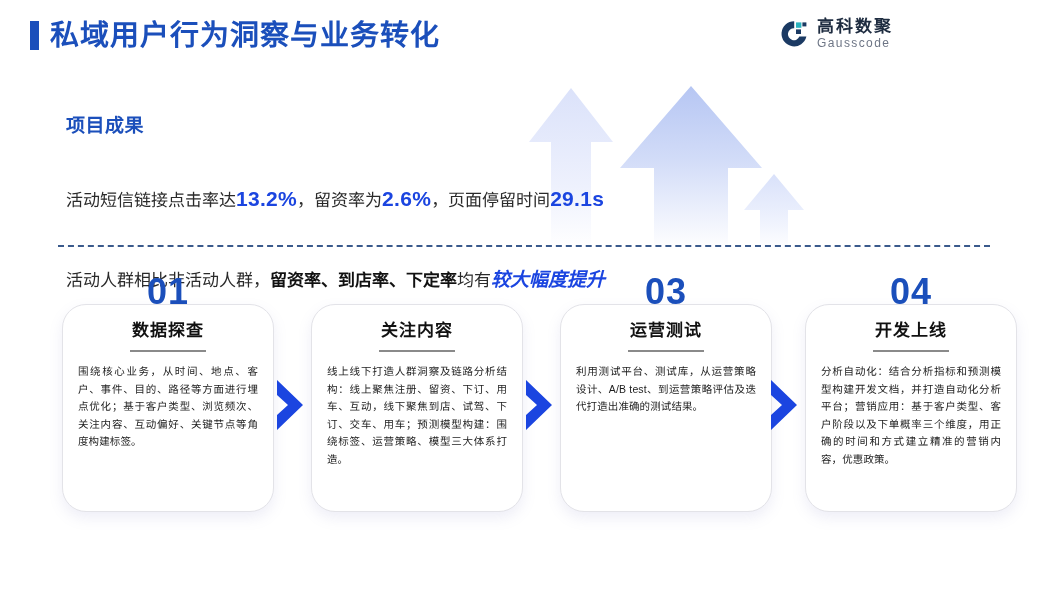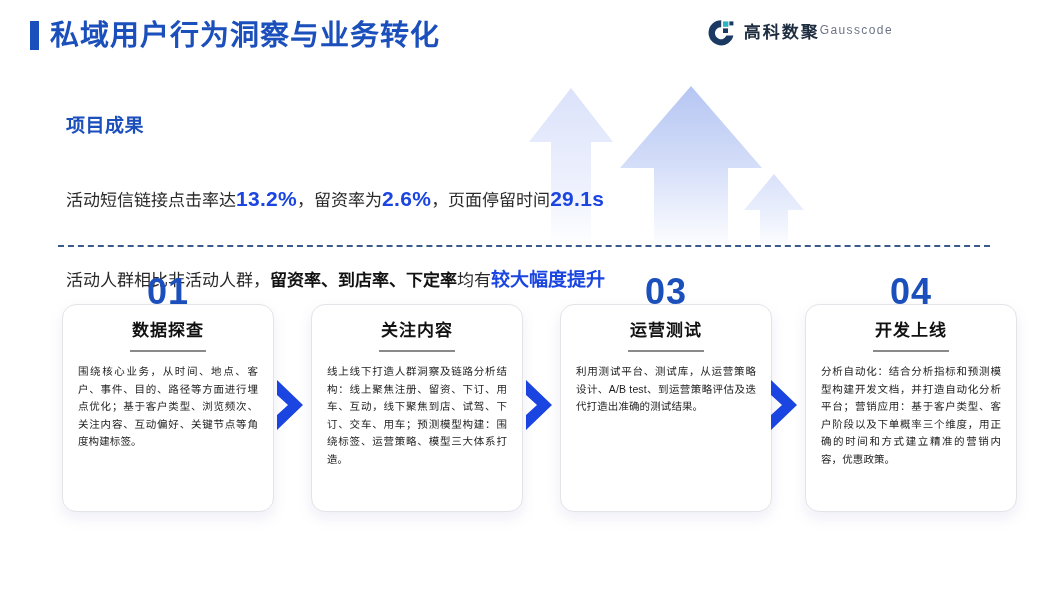--- a/index.html
+++ b/index.html
@@ -72,21 +72,21 @@
     position: absolute;
     right: 18px;
     top: 18px;
     display: flex;
     align-items: center;
     gap: 7px;
   }
   .brand-mark { width: 30px; height: 30px; flex: none; }
   .brand-text {
     display: flex;
-    flex-direction: row;
+    flex-direction: column;
     justify-content: center;
     line-height: 1;
   }
   .brand-cn {
     font-size: 17px;
     font-weight: bold;
     color: #1e2c40;
     letter-spacing: 2px;
     margin-bottom: 2px;
   }
@@ -129,20 +129,21 @@
 
   .bold-cn {
     font-weight: bold;
     color: #111111;
   }
 
   .hl-blue {
     color: #1b45e0;
     font-weight: bold;
     font-size: 19px;
+    font-style: italic;
   }
 
   
   .divider {
     position: absolute;
     left: 58px;
     top: 245px;
     width: 932px;
     height: 0;
     border-top: 2px dashed #3a5a8c;
@@ -181,21 +182,21 @@
   }
 
   .card {
     position: absolute;
     top: 32px;
     left: 0;
     width: 212px;
     height: 208px;
     background: #ffffff;
     border: 1px solid #e3e3e8;
-    border-radius: 14px;
+    border-radius: 24px;
     box-shadow: 0 6px 14px rgba(120,120,190,0.13);
     z-index: 1;
     padding: 14px 15px 10px 15px;
   }
 
   .card-title {
     text-align: center;
     font-size: 17px;
     font-weight: bold;
     color: #111111;

